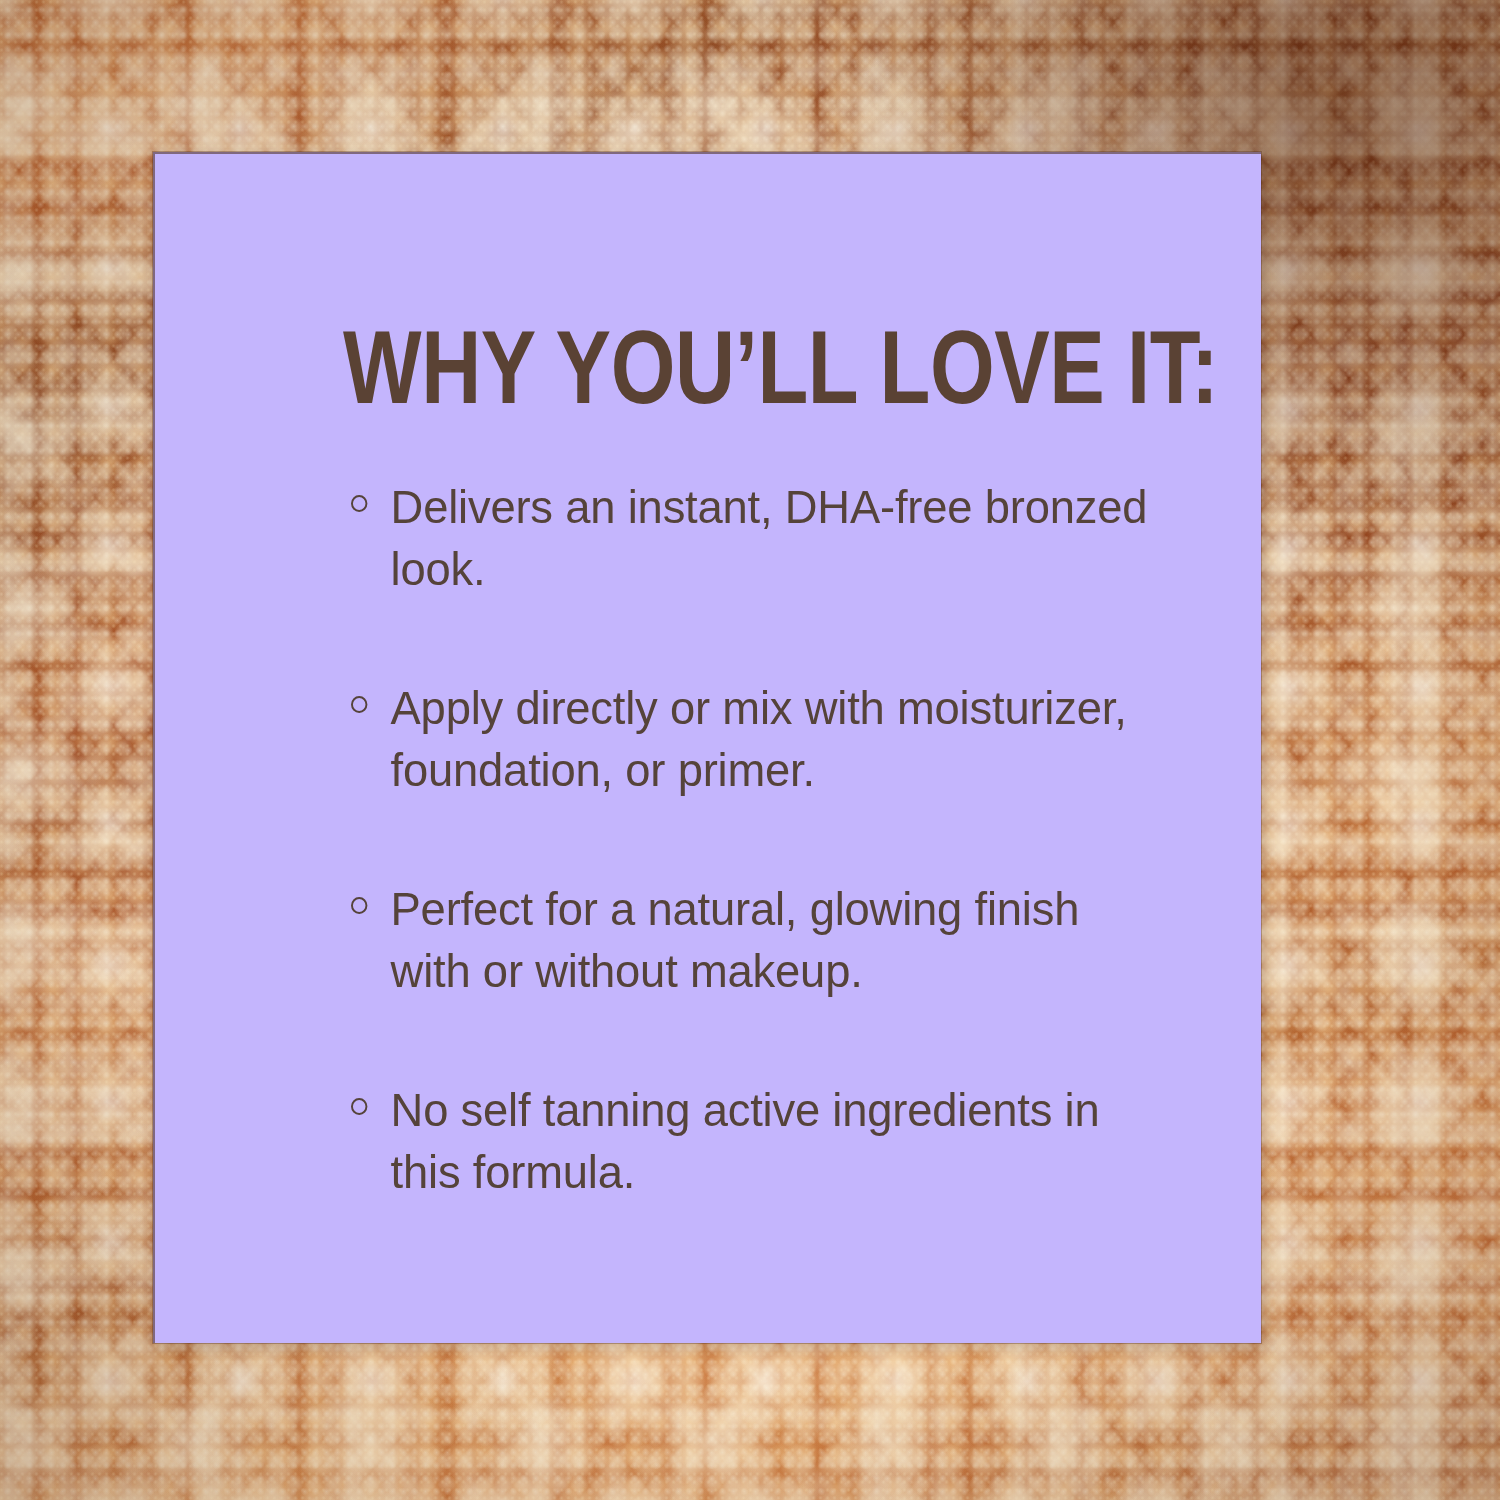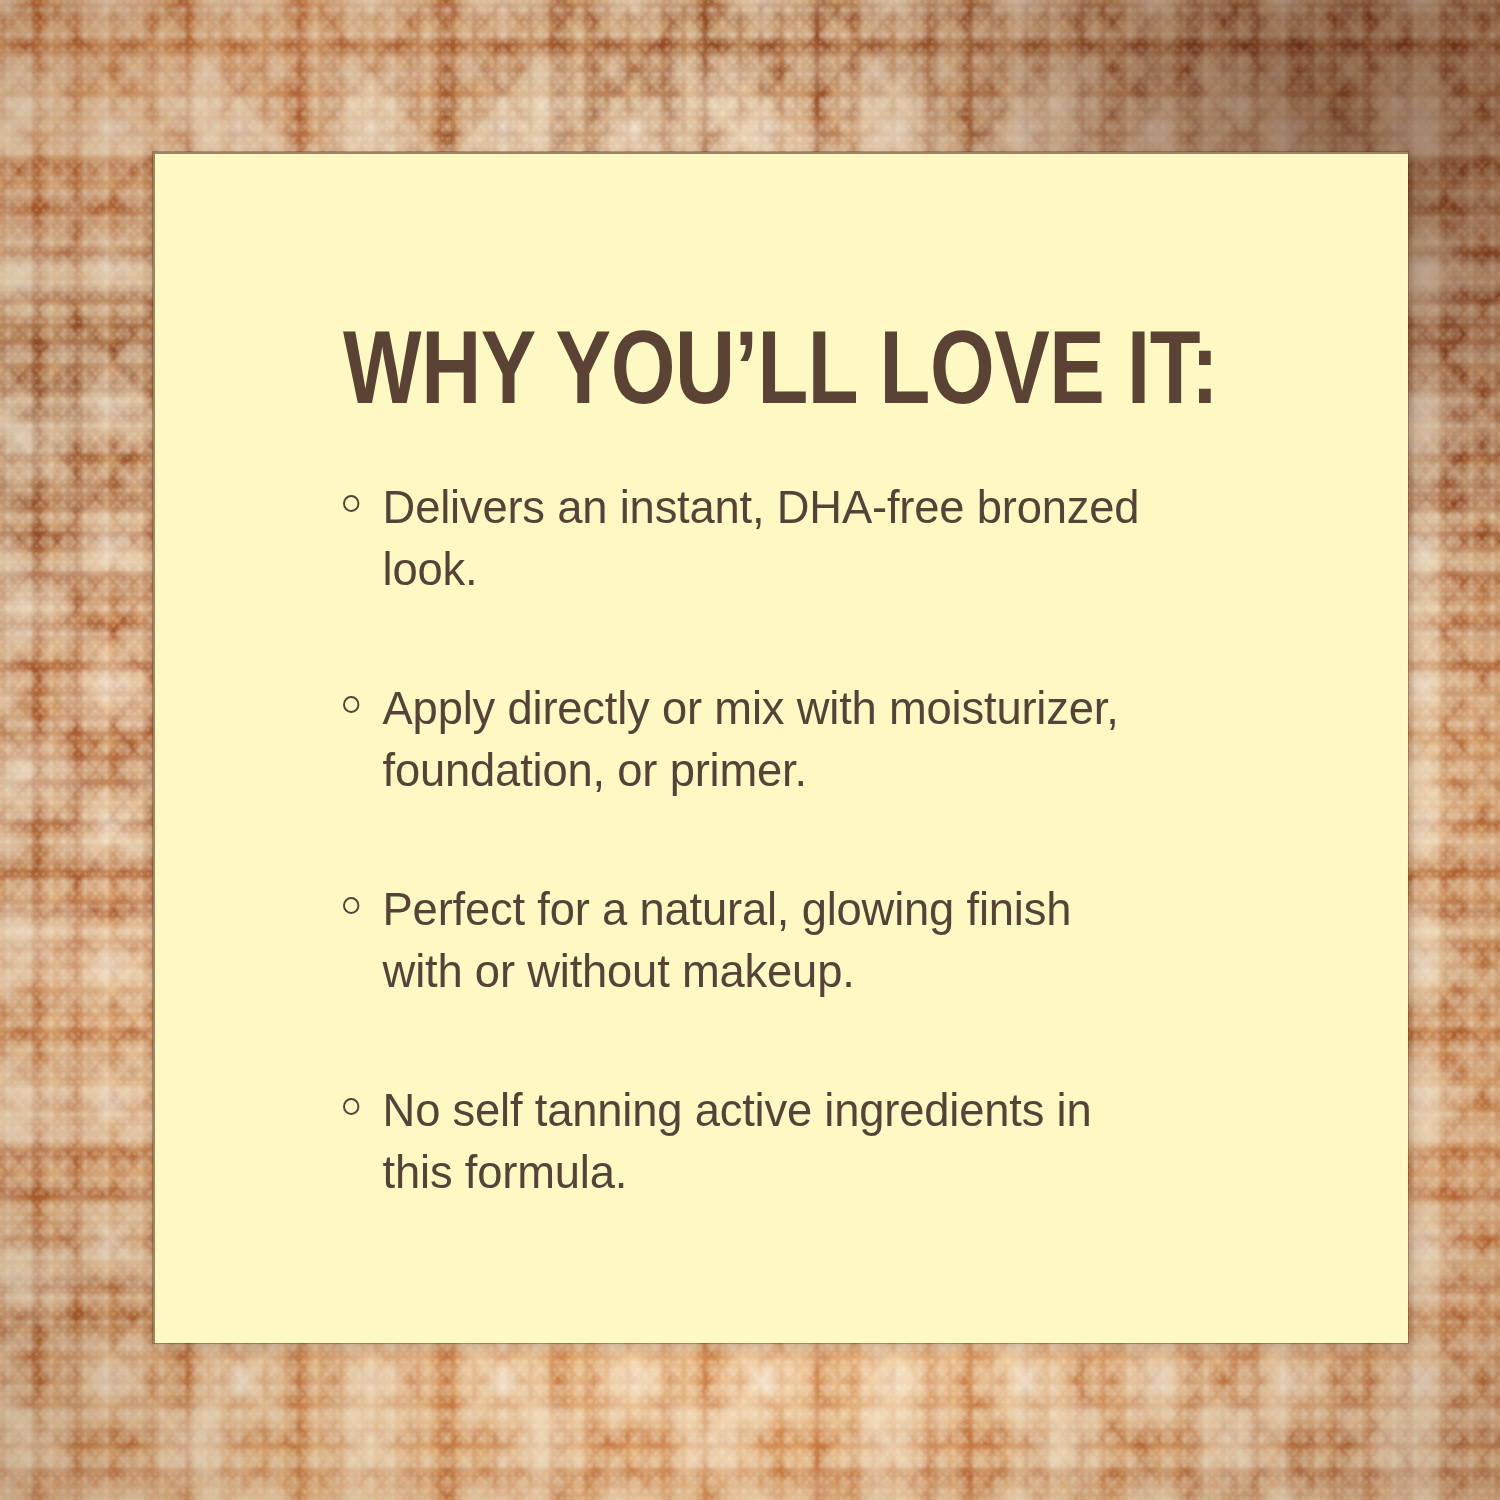--- a/index.html
+++ b/index.html
@@ -120,23 +120,23 @@
     position: absolute;
     inset: 0;
     background: radial-gradient(ellipse 88% 88% at 50% 50%, rgba(0,0,0,0) 48%, rgba(50,20,6,0.28) 100%);
   }
 
   
   .card {
     position: absolute;
     left: 153px;
     top: 152px;
-    width: 1255px;
+    width: 1108px;
     height: 1191px;
-    background: #fef9c3;
+    background: #c4b5fd;
     box-shadow:
       inset 2px 2px 0 0 rgba(72,40,22,0.55),
       0 0 0 1px rgba(70,38,20,0.30),
       4px 5px 14px rgba(58,24,8,0.20);
     box-sizing: border-box;
   }
 
   .card-inner {
     position: absolute;
     left: 190px;
@@ -155,21 +155,21 @@
     letter-spacing: -0.5px;
     transform: scaleX(0.80);
     transform-origin: left center;
     white-space: nowrap;
     -webkit-font-smoothing: antialiased;
   }
 
   
   .bullets {
     list-style: none;
-    margin: 0;
+    margin: 8px;
     padding: 0;
     margin-top: 60px;
   }
   .bullet {
     position: relative;
     padding-left: 41px;
     margin-bottom: 76px;
     color: #55433a;
     font-family: "Liberation Sans", "DejaVu Sans", sans-serif;
     font-weight: 400;

